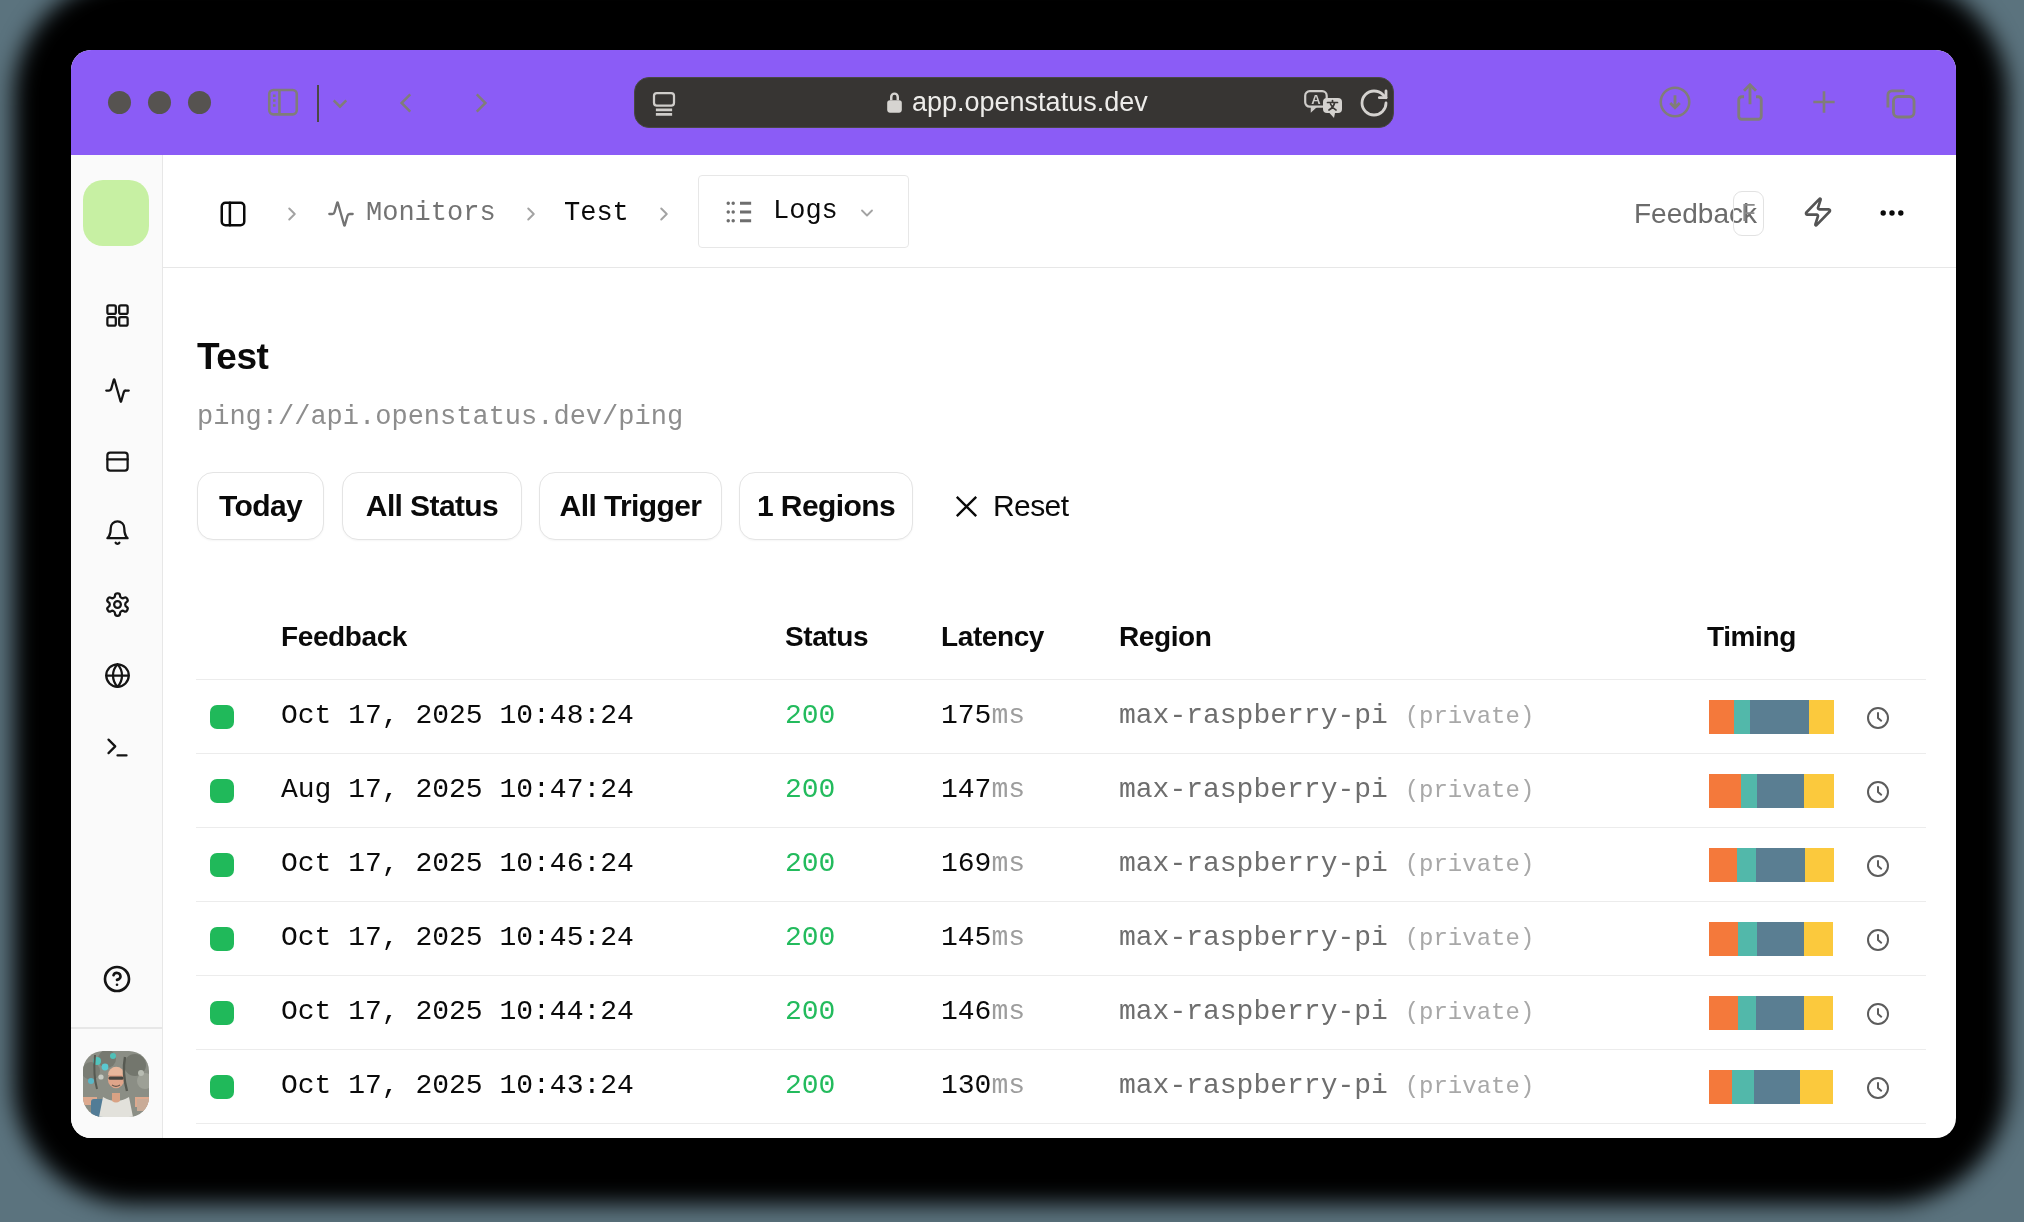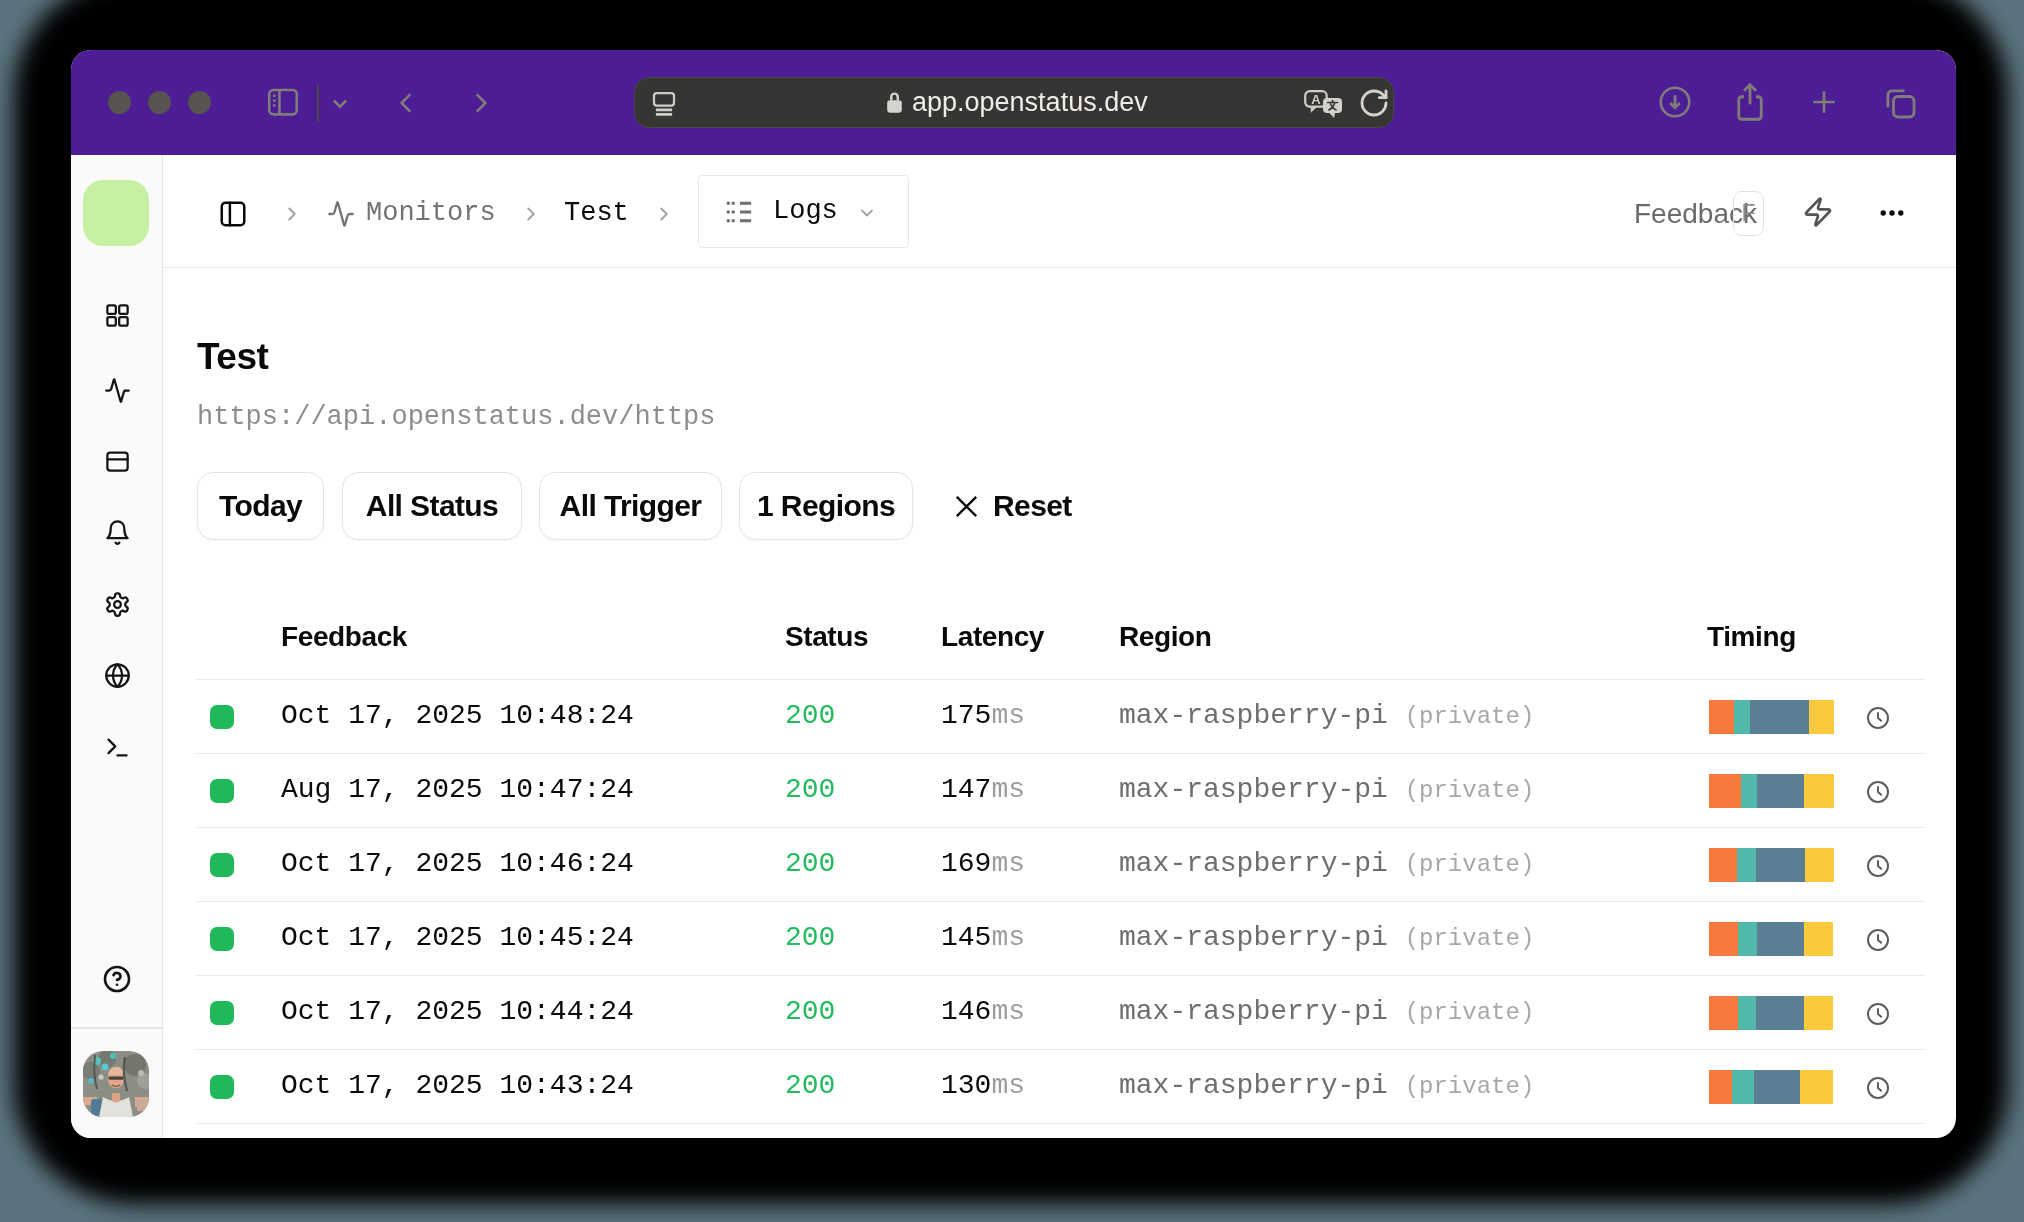--- a/index.html
+++ b/index.html
@@ -1,34 +1,34 @@
 <!DOCTYPE html>
 <html><head><meta charset="utf-8">
 <style>
 *{margin:0;padding:0;box-sizing:border-box}
 html,body{width:2024px;height:1222px;overflow:hidden}
 body{background:#5b737e;font-family:"Liberation Sans",sans-serif;position:relative}
 .halo{position:absolute;left:14px;top:-24px;width:1994px;height:1228px;background:#000;border-radius:120px;filter:blur(11px)}
 .mono{font-family:"Liberation Mono",monospace}
 .abs{position:absolute}
 .win{position:absolute;left:71px;top:50px;width:1885px;height:1088px;border-radius:20px;background:#fff;overflow:hidden}
-.titlebar{position:absolute;left:0;top:0;width:100%;height:105px;background:#4c1d95}
+.titlebar{position:absolute;left:0;top:0;width:100%;height:105px;background:#8b5cf6}
 .dot{position:absolute;width:23px;height:23px;border-radius:50%;background:#565350;top:41px}
 .urlbar{position:absolute;left:563px;top:27px;width:760px;height:51px;border-radius:15px;background:#373533;border:1.5px solid #494744}
 .tbic{color:#807d79}
 .sidebar{position:absolute;left:0;top:105px;width:92px;height:983px;background:#fafafa;border-right:1.5px solid #e7e7e7}
 .appheader{position:absolute;left:0;top:105px;width:1885px;height:113px;border-bottom:1.5px solid #e7e7e7}
 .avatar{position:absolute;left:12px;top:25px;z-index:3;width:66px;height:66px;border-radius:20px;background:#c7f0a3}
 .crumb{color:#737373}
 .logsbtn{position:absolute;left:627px;top:20px;width:211px;height:73px;border:1.5px solid #e7e7e7;border-radius:4px;background:#fff}
 .fbadge{position:absolute;left:1662px;top:36px;width:31px;height:45px;border:1.5px solid #e2e2e2;border-radius:9px;color:#8a8a8a;font-size:23px;text-align:center;line-height:42px}
 .h1{position:absolute;left:126px;top:286px;font-size:37px;font-weight:700;color:#0a0a0a;letter-spacing:-0.5px}
 .url{position:absolute;left:126px;top:352px;font-size:27px;color:#8d8d8d}
 .btn{position:absolute;top:422px;height:68px;border:1.5px solid #e4e4e4;border-radius:16px;background:#fff;font-size:30px;font-weight:700;color:#0a0a0a;display:flex;align-items:center;justify-content:center;box-shadow:0 1px 2px rgba(0,0,0,0.04);letter-spacing:-0.6px}
-.reset{position:absolute;top:422px;height:68px;display:flex;align-items:center;font-size:30px;font-weight:700;color:#0a0a0a;letter-spacing:-0.6px}
+.reset{position:absolute;top:422px;height:68px;display:flex;align-items:center;font-size:30px;font-weight:400;color:#0a0a0a;letter-spacing:-0.6px}
 .th{position:absolute;top:571px;font-size:28px;font-weight:700;color:#0a0a0a;letter-spacing:-0.4px}
 .row{position:absolute;left:125px;width:1730px;height:74px;border-bottom:1.5px solid #ececec}
 .sq{position:absolute;left:14px;top:25px;width:24px;height:24px;border-radius:7px;background:#20b95a}
 .ts{position:absolute;left:85px;top:20px;font-size:28px;color:#0a0a0a;font-family:"Liberation Mono",monospace}
 .st{position:absolute;left:589px;top:20px;font-size:28px;color:#23bb5d;font-family:"Liberation Mono",monospace}
 .lat{position:absolute;left:745px;top:20px;font-size:28px;color:#0a0a0a;font-family:"Liberation Mono",monospace}
 .lat span{color:#9d9d9d}
 .rg{position:absolute;left:923px;top:20px;font-size:28px;color:#6e6e6e;font-family:"Liberation Mono",monospace}
 .rg span{color:#a8a8a8;font-size:24px}
 .bar{position:absolute;left:1513px;top:20px;height:34px;display:flex}
@@ -202,21 +202,21 @@
           <ellipse cx="33" cy="28" rx="8.2" ry="9.2" fill="#e0a58a"></ellipse>
           <path d="M25 24a8.2 8.2 0 0 1 16.4 0z" fill="#e7b79c"></path>
           <rect x="25.5" y="25.5" width="15" height="3.2" rx="1.5" fill="#45443f"></rect>
           <path d="M29 34q4 2.6 8 0" stroke="#6b5a4e" stroke-width="1.2" fill="none"></path>
           <path d="M42 6q-3 16 2 34" stroke="#565951" stroke-width="2.4" fill="none"></path>
           <path d="M12 4q-2 20 2 34" stroke="#565951" stroke-width="2" fill="none"></path>
         </g>
       </svg>
 </div>
 <div class="h1">Test</div>
-<div class="url mono">https://api.openstatus.dev/https</div>
+<div class="url mono">ping://api.openstatus.dev/ping</div>
 <div class="btn" style="left:126px;width:127px">Today</div>
 <div class="btn" style="left:468px;width:183px">All Trigger</div>
 <div class="btn" style="left:271px;width:180px">All Status</div>
 <div class="btn" style="left:668px;width:174px">1 Regions</div>
 <svg class="abs" style="left:884px;top:445px" width="23" height="23" viewBox="0 0 23 23" fill="none" stroke="#0a0a0a" stroke-width="2.4">
       <path d="M1.8 1.8l19.4 19.4M21.2 1.8L1.8 21.2"></path>
     </svg>
 <div class="reset" style="left:922px">Reset</div>
 <div class="th" style="left:210px">Feedback</div>
 <div class="th" style="left:714px">Status</div>

